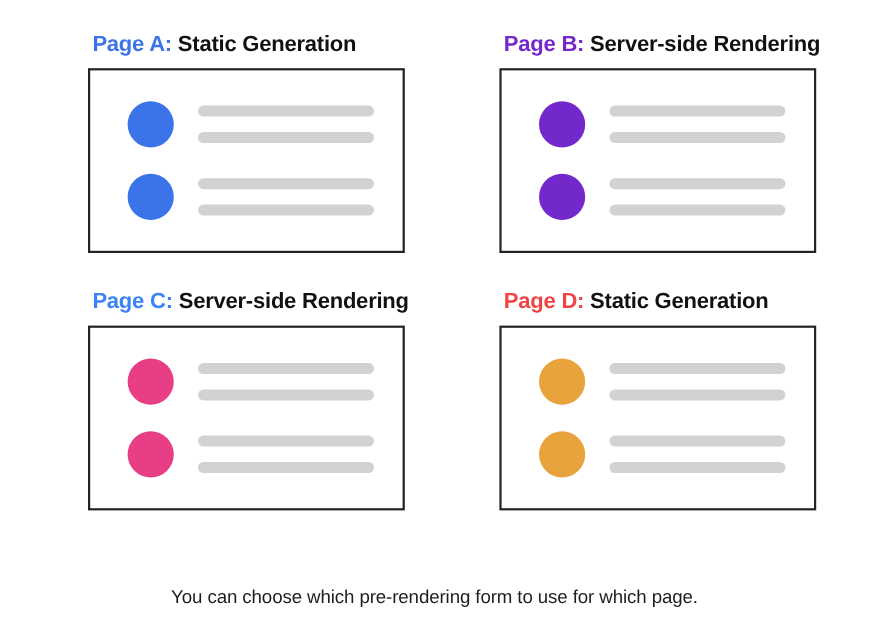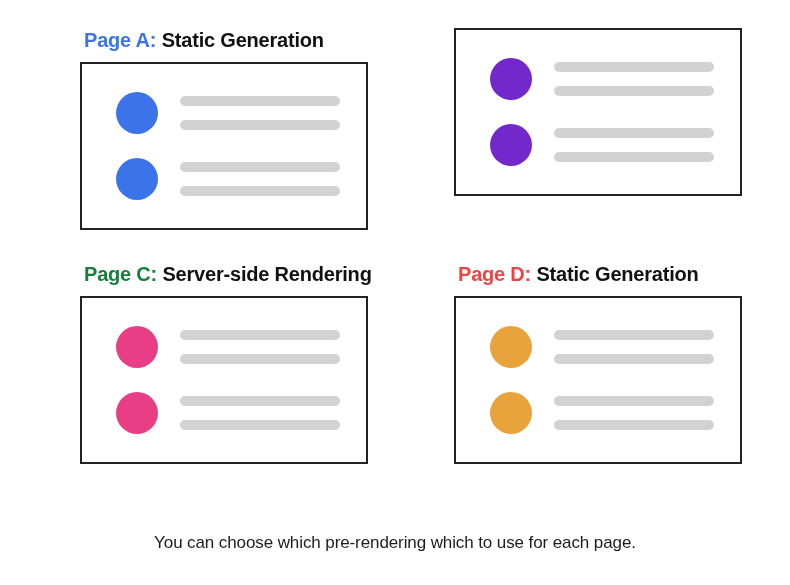--- a/index.html
+++ b/index.html
@@ -133,41 +133,45 @@
           <div class="avatar" style="background: rgb(59, 115, 232);"></div>
           <div class="lines">
             <div class="line short" style="background: rgb(210, 210, 210);"></div>
             <div class="line short" style="background: rgb(210, 210, 210);"></div>
           </div>
         </div>
       </div>
     </div>
 
     <div class="page-block">
+      <div class="page-title">
+        <span class="page-tag" style="color: rgb(115, 40, 204);">Page B:</span>
+        <span class="page-mode" style="color: rgb(17, 17, 17);">Server-side Rendering</span>
+      </div>
       <div class="card" style="border-color: rgb(35, 35, 35);">
         <div class="card-row">
           <div class="avatar" style="background: rgb(115, 40, 204);"></div>
           <div class="lines">
             <div class="line short" style="background: rgb(210, 210, 210);"></div>
             <div class="line short" style="background: rgb(210, 210, 210);"></div>
           </div>
         </div>
         <div class="card-row">
           <div class="avatar" style="background: rgb(115, 40, 204);"></div>
           <div class="lines">
             <div class="line short" style="background: rgb(210, 210, 210);"></div>
             <div class="line short" style="background: rgb(210, 210, 210);"></div>
           </div>
         </div>
       </div>
     </div>
 
     <div class="page-block">
       <div class="page-title">
-        <span class="page-tag" style="color: #15803d;">Page C:</span>
+        <span class="page-tag" style="color: #3b82f6;">Page C:</span>
         <span class="page-mode" style="color: rgb(17, 17, 17);">Server-side Rendering</span>
       </div>
       <div class="card" style="border-color: rgb(35, 35, 35);">
         <div class="card-row">
           <div class="avatar" style="background: rgb(232, 62, 134);"></div>
           <div class="lines">
             <div class="line short" style="background: rgb(210, 210, 210);"></div>
             <div class="line short" style="background: rgb(210, 210, 210);"></div>
           </div>
         </div>
@@ -199,15 +203,15 @@
           <div class="lines">
             <div class="line short" style="background: rgb(210, 210, 210);"></div>
             <div class="line short" style="background: rgb(210, 210, 210);"></div>
           </div>
         </div>
       </div>
     </div>
 
   </div>
 
-  <div class="caption" style="color: rgb(29, 29, 31);">You can choose which pre-rendering which to use for each page.</div>
+  <div class="caption" style="color: rgb(29, 29, 31);">You can choose which pre-rendering form to use for which page.</div>
 
 </div>
 
 </body></html>

